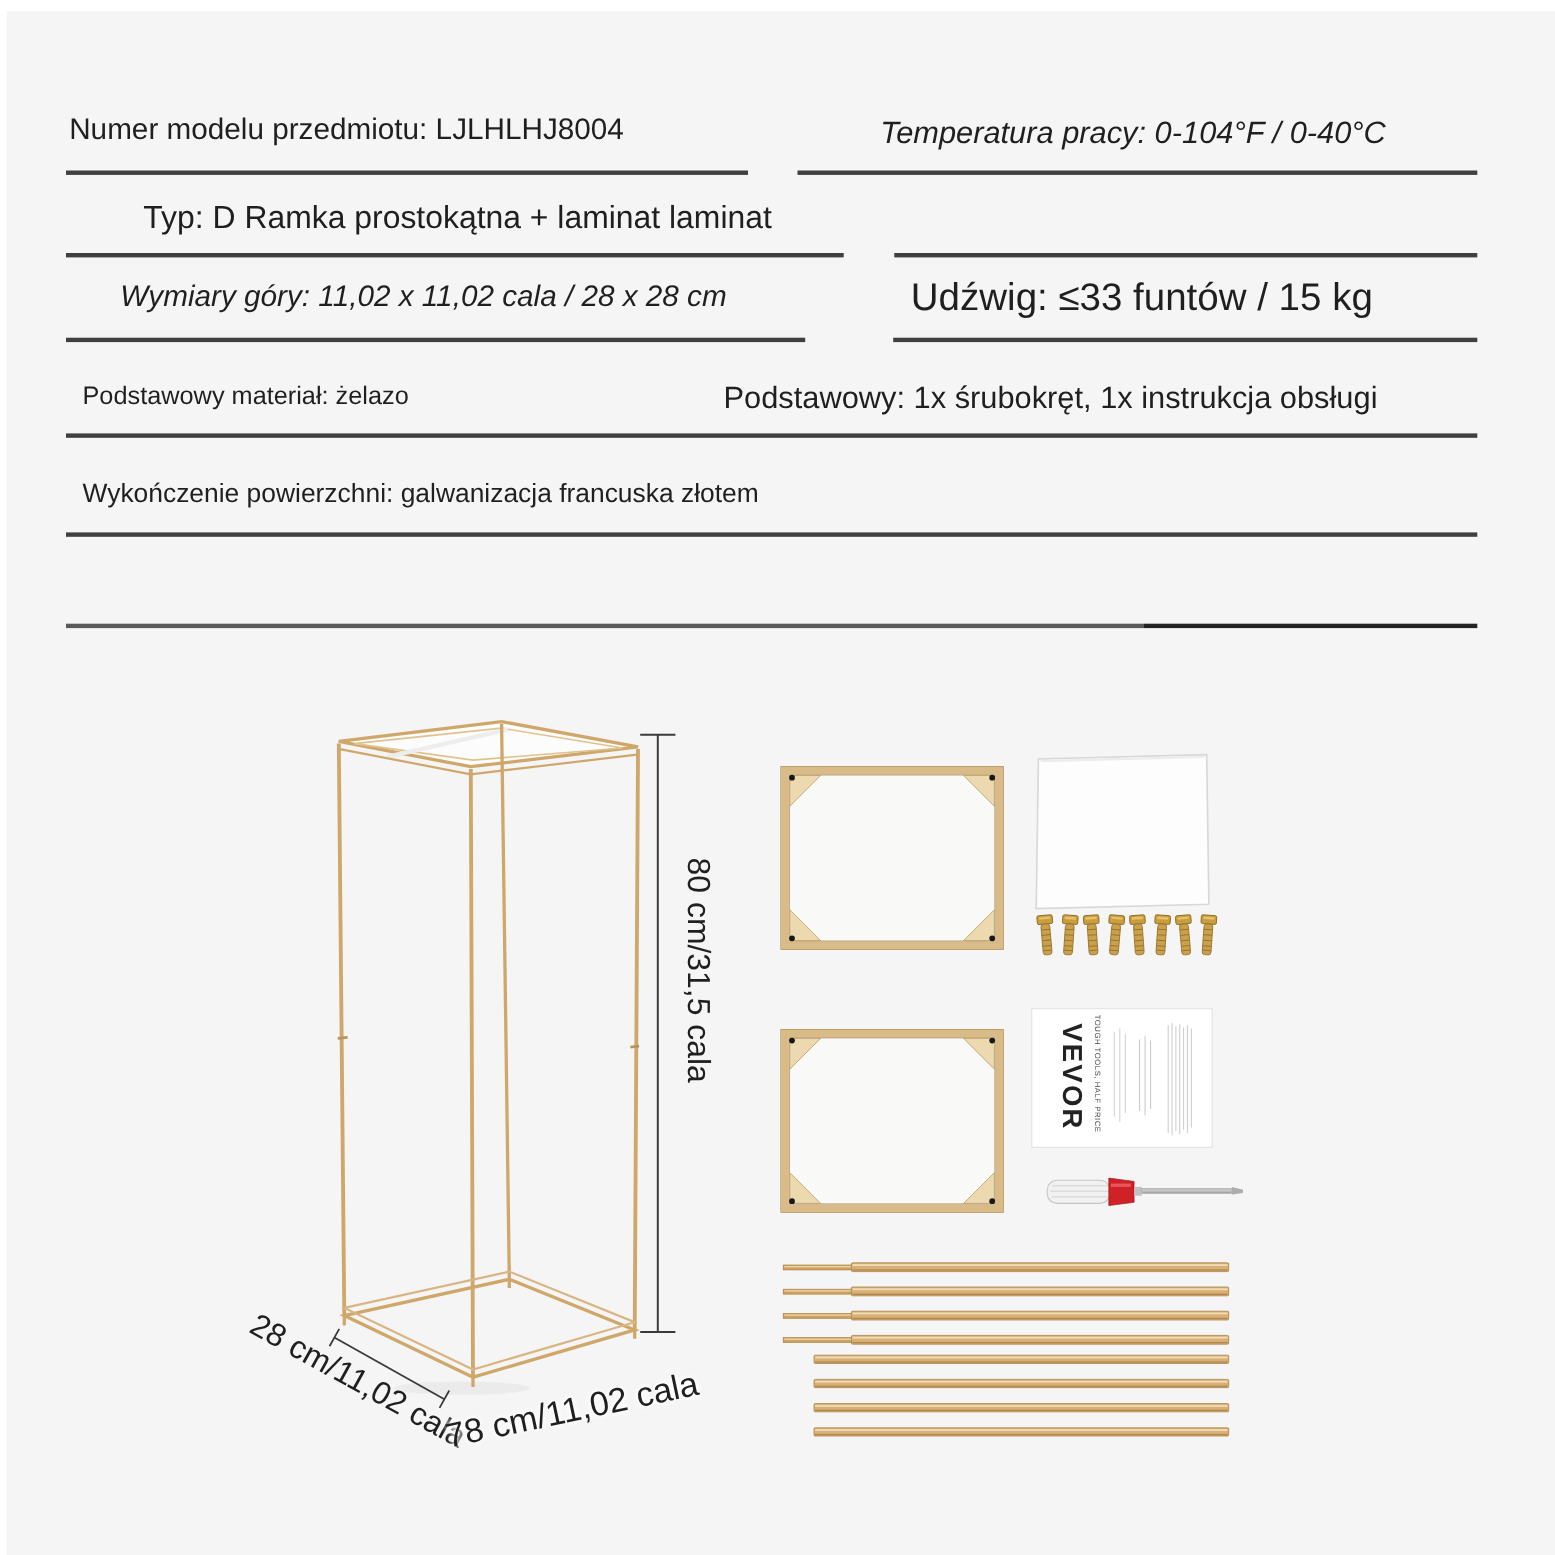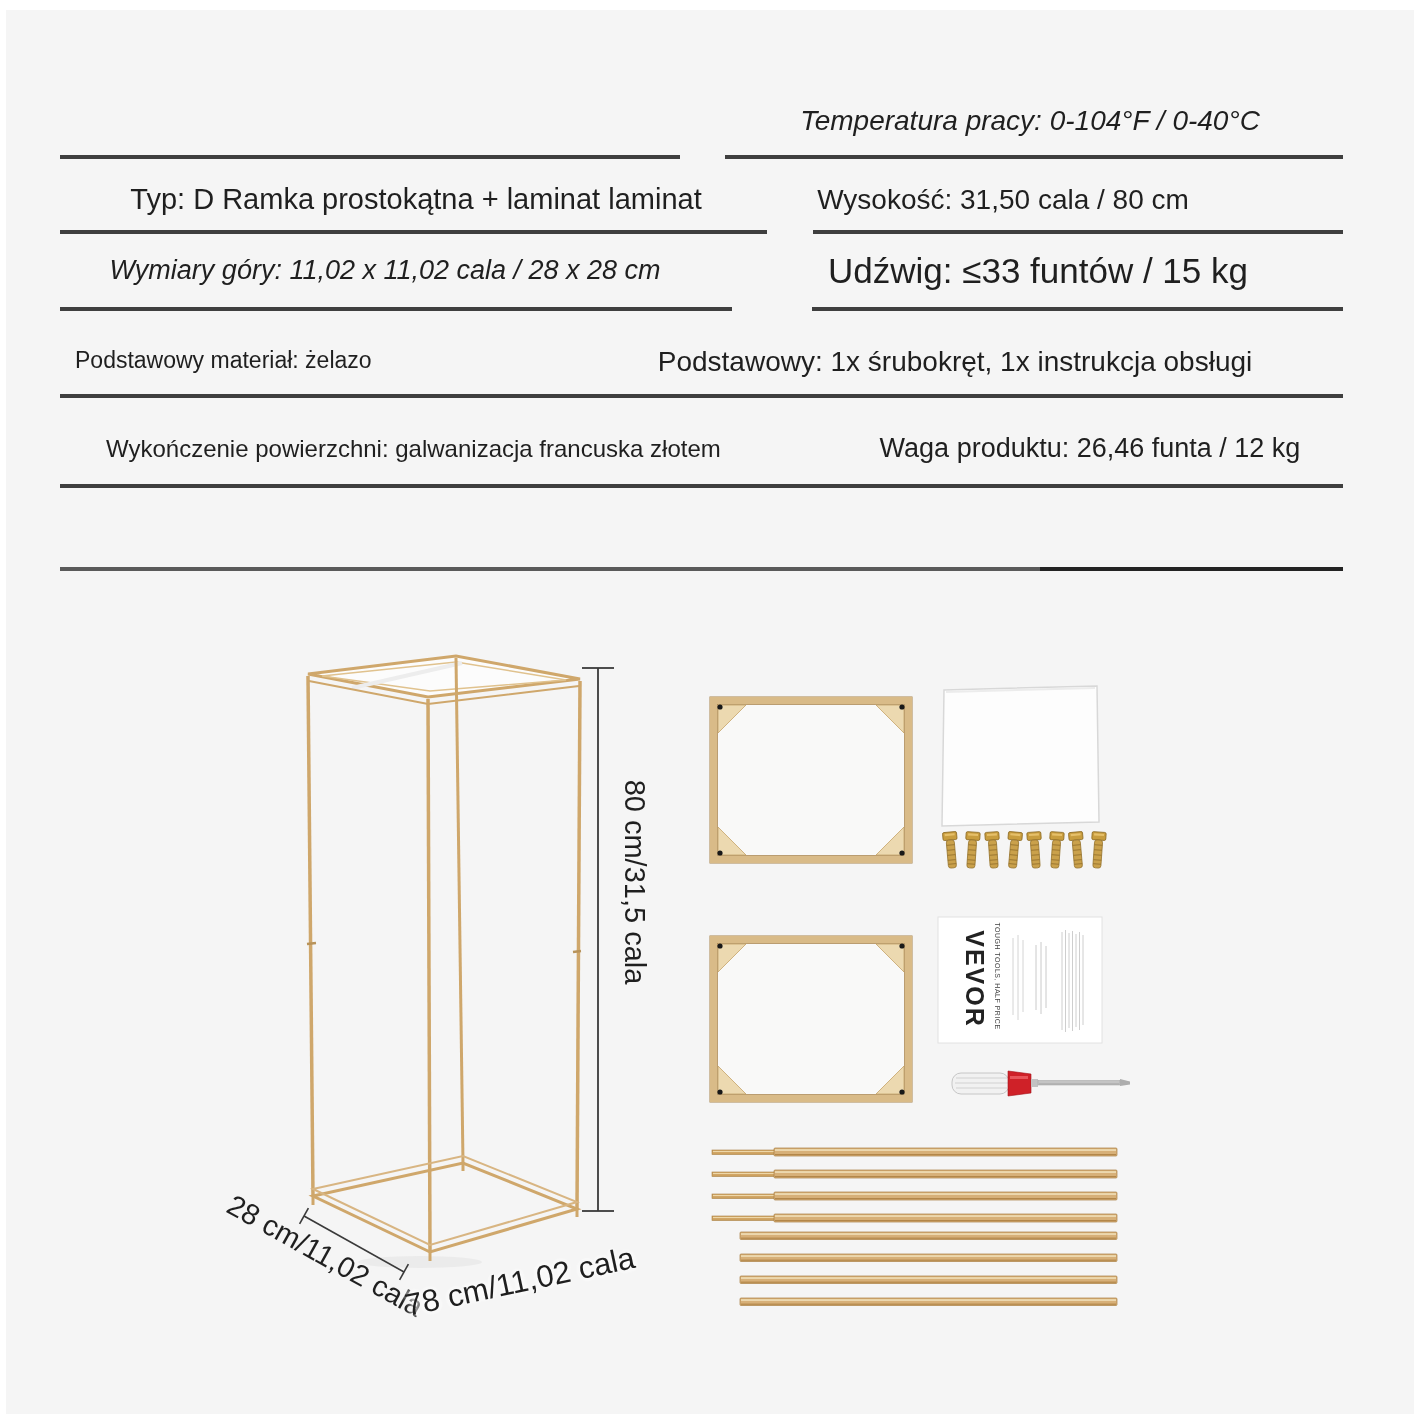--- a/index.html
+++ b/index.html
@@ -13,21 +13,21 @@
   .ln{position:absolute;height:4px;background:#3f3f3f;}
   .rot90{transform:translate(-50%,-50%) rotate(90deg);}
   .r1l{left:315px;top:118px;font-size:27px;}
   .r1r{left:1030px;top:121px;font-size:28px;font-style:italic;}
   .r2l{left:416px;top:199px;font-size:29px;}
   .r2r{left:1003px;top:200px;font-size:28px;}
   .r3l{left:385px;top:270px;font-size:27px;font-style:italic;}
   .r3r{left:1038px;top:271px;font-size:35px;}
   .r4l{left:75px;top:360px;font-size:23px;}
   .r4r{left:955px;top:362px;font-size:28px;}
-  .r5l{left:75px;top:449px;font-size:24px;margin-left:31px;}
+  .r5l{left:75px;top:449px;font-size:24px;}
   .r5r{left:1090px;top:448px;font-size:27px;}
   .r6{left:75px;top:520px;font-size:27px;}
   .dim-h{left:634px;top:882px;font-size:29px;}
   .dim-d{left:325px;top:1256px;font-size:29px;transform:translate(-50%,-50%) rotate(29deg);
          text-shadow:0 0 5px #f5f5f5,0 0 5px #f5f5f5;}
   .dim-w{left:520px;top:1282px;font-size:31px;transform:translate(-50%,-50%) rotate(-12deg);
          text-shadow:0 0 6px #ffffff,0 0 6px #ffffff,0 0 8px #ffffff;}
   .brand{left:974px;top:979px;font-size:25px;font-weight:bold;letter-spacing:2px;color:#222;}
   .tagline{left:997px;top:976px;font-size:7px;letter-spacing:.5px;color:#444;}
 </style>
@@ -156,29 +156,28 @@
   <div class="ln" style="left:813px;top:230px;width:530px;"></div>
   <div class="ln" style="left:60px;top:307px;width:672px;"></div>
   <div class="ln" style="left:812px;top:307px;width:531px;"></div>
   <div class="ln" style="left:60px;top:394px;width:1283px;"></div>
   <div class="ln" style="left:60px;top:484px;width:1283px;"></div>
   <div class="ln" style="left:60px;top:567px;width:980px;background:#5a5a5a;"></div>
   <div class="ln" style="left:1040px;top:567px;width:303px;background:#232323;"></div>
 </div>
 
 <div class="layer">
+  <div class="t ctr r1l">Numer modelu przedmiotu: LJLHLHJ8004</div>
   <div class="t ctr r1r">Temperatura pracy: 0-104°F / 0-40°C</div>
   <div class="t ctr r2l">Typ: D Ramka prostokątna + laminat laminat</div>
-  <div class="t ctr r2r">Wysokość: 31,50 cala / 80 cm</div>
   <div class="t ctr r3l">Wymiary góry: 11,02 x 11,02 cala / 28 x 28 cm</div>
   <div class="t ctr r3r">Udźwig: ≤33 funtów / 15 kg</div>
   <div class="t lft r4l">Podstawowy materiał: żelazo</div>
   <div class="t ctr r4r">Podstawowy: 1x śrubokręt, 1x instrukcja obsługi</div>
   <div class="t lft r5l">Wykończenie powierzchni: galwanizacja francuska złotem</div>
-  <div class="t ctr r5r">Waga produktu: 26,46 funta / 12 kg</div>
 </div>
 
 <div class="layer">
   <div class="t rot90 dim-h">80 cm/31,5 cala</div>
   <div class="t dim-d">28 cm/11,02 cala</div>
   <div class="t dim-w">78 cm/11,02 cala</div>
   <div class="t rot90 brand">VEVOR</div>
   <div class="t rot90 tagline">TOUGH TOOLS, HALF PRICE</div>
 </div>
 

